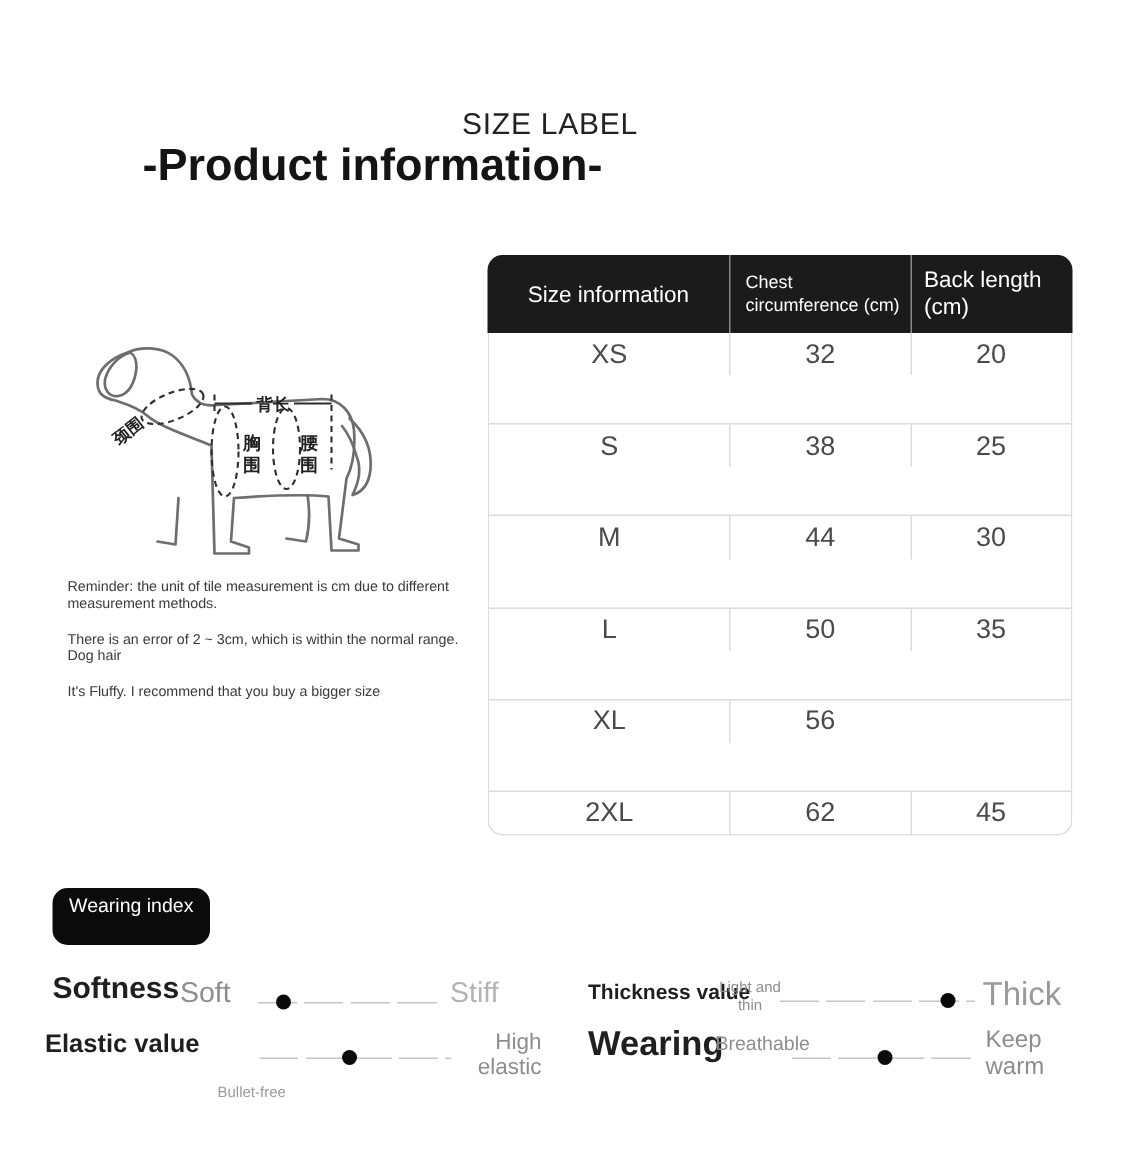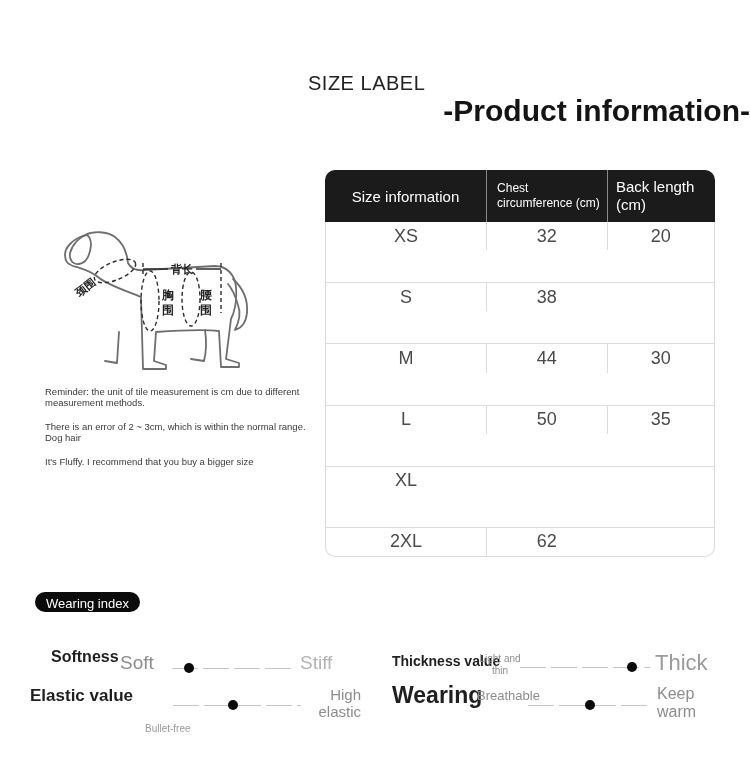--- a/index.html
+++ b/index.html
@@ -2,21 +2,21 @@
 <html><head>
 <meta charset="utf-8">
 <style>
   html,body{margin:0;padding:0;background:#fff;}
   .page{position:relative;width:750px;height:776px;background:#ffffff;overflow:hidden;
         font-family:"Liberation Sans","DejaVu Sans",sans-serif;color:#1a1a1a;}
 
   
   .subtitle{position:absolute;left:308px;top:72px;font-size:20px;font-weight:500;
             letter-spacing:.5px;color:#222;}
-  .title{position:absolute;left:0;top:94px;width:100%;text-align:right;
+  .title{position:absolute;left:0;top:94px;width:100%;text-align:left;
          font-size:30px;font-weight:600;color:#141414;text-indent:95px;}
 
   
   .dog-figure{position:absolute;left:55px;top:218px;width:260px;height:160px;}
   .dog-figure svg{width:100%;height:100%;}
   .dog-outline{fill:none;stroke:#6e6e6e;stroke-width:1.8;stroke-linejoin:round;stroke-linecap:round;}
   .dash{fill:none;stroke:#2d2d2d;stroke-width:1.4;stroke-dasharray:4 3;}
   .solid-thin{fill:none;stroke:#2d2d2d;stroke-width:1.4;}
   .cjk{font-family:"Liberation Sans","DejaVu Sans",sans-serif;font-weight:bold;fill:#222;}
 
@@ -38,34 +38,34 @@
          border:1px solid #dcdcdc;border-top:none;border-radius:0 0 10px 10px;box-sizing:border-box;gap:32px;}
   .trow{flex:1;display:flex;}
   .trow + .trow{border-top:1px solid #dcdcdc;}
   .td{box-sizing:border-box;display:flex;align-items:center;justify-content:center;
       font-size:18px;color:#4a4a4a;}
   .td-size{width:41.3%;}
   .td-chest{width:31%;border-left:1px solid #dcdcdc;}
   .td-back{width:27.7%;border-left:1px solid #dcdcdc;}
 
   
-  .badge{position:absolute;left:35px;top:592px;width:105px;height:20px;background:#0b0b0b;
+  .badge{position:absolute;left:35px;top:592px;width:105px;height:38px;background:#0b0b0b;
          border-radius:10px;color:#fff;font-size:13px;text-align:center;
          box-sizing:border-box;padding-top:4px;}
 
   .slider{position:absolute;height:44px;}
   .sl-name{position:absolute;font-weight:700;color:#1f1f1f;white-space:nowrap;}
   .sl-min,.sl-max{position:absolute;color:#8d8d8d;}
   .sl-track{position:absolute;height:1px;
             background:repeating-linear-gradient(90deg,#c6c6c6 0 26px,rgba(0,0,0,0) 26px 31px);}
   .sl-dot{position:absolute;top:-5px;width:10px;height:10px;border-radius:50%;background:#0a0a0a;}
 
   
   .s1{left:35px;top:648px;width:330px;}
-  .s1 .sl-name{left:16px;top:0;font-size:16px;}
+  .s1 .sl-name{left:0;top:0;font-size:20px;}
   .s1 .sl-min{left:85px;top:4px;font-size:19px;}
   .s1 .sl-track{left:137px;top:20px;width:120px;}
   .s1 .sl-max{left:265px;top:4px;font-size:19px;color:#b3b3b3;}
 
   
   .s2{left:30px;top:686px;width:340px;}
   .s2 .sl-name{left:0;top:0;font-size:17px;}
   .s2 .sl-min{left:115px;top:5px;font-size:10px;color:#9a9a9a;margin-top:32px;}
   .s2 .sl-track{left:143px;top:19px;width:128px;}
   .s2 .sl-max{left:273px;top:0;font-size:15px;width:58px;line-height:1.15;text-align:right;}
@@ -147,37 +147,40 @@
     </div>
     <div class="tbody">
       <div class="trow">
         <div class="td td-size">XS</div>
         <div class="td td-chest">32</div>
         <div class="td td-back">20</div>
       </div>
       <div class="trow">
         <div class="td td-size">S</div>
         <div class="td td-chest">38</div>
+        <div class="td td-back">25</div>
       </div>
       <div class="trow">
         <div class="td td-size">M</div>
         <div class="td td-chest">44</div>
         <div class="td td-back">30</div>
       </div>
       <div class="trow">
         <div class="td td-size">L</div>
         <div class="td td-chest">50</div>
         <div class="td td-back">35</div>
       </div>
       <div class="trow">
         <div class="td td-size">XL</div>
+        <div class="td td-chest">56</div>
       </div>
       <div class="trow">
         <div class="td td-size">2XL</div>
         <div class="td td-chest">62</div>
+        <div class="td td-back">45</div>
       </div>
     </div>
   </div>
 
   <div class="badge">Wearing index</div>
 
   <div class="slider s1">
     <span class="sl-name">Softness</span>
     <span class="sl-min">Soft</span>
     <span class="sl-track">

